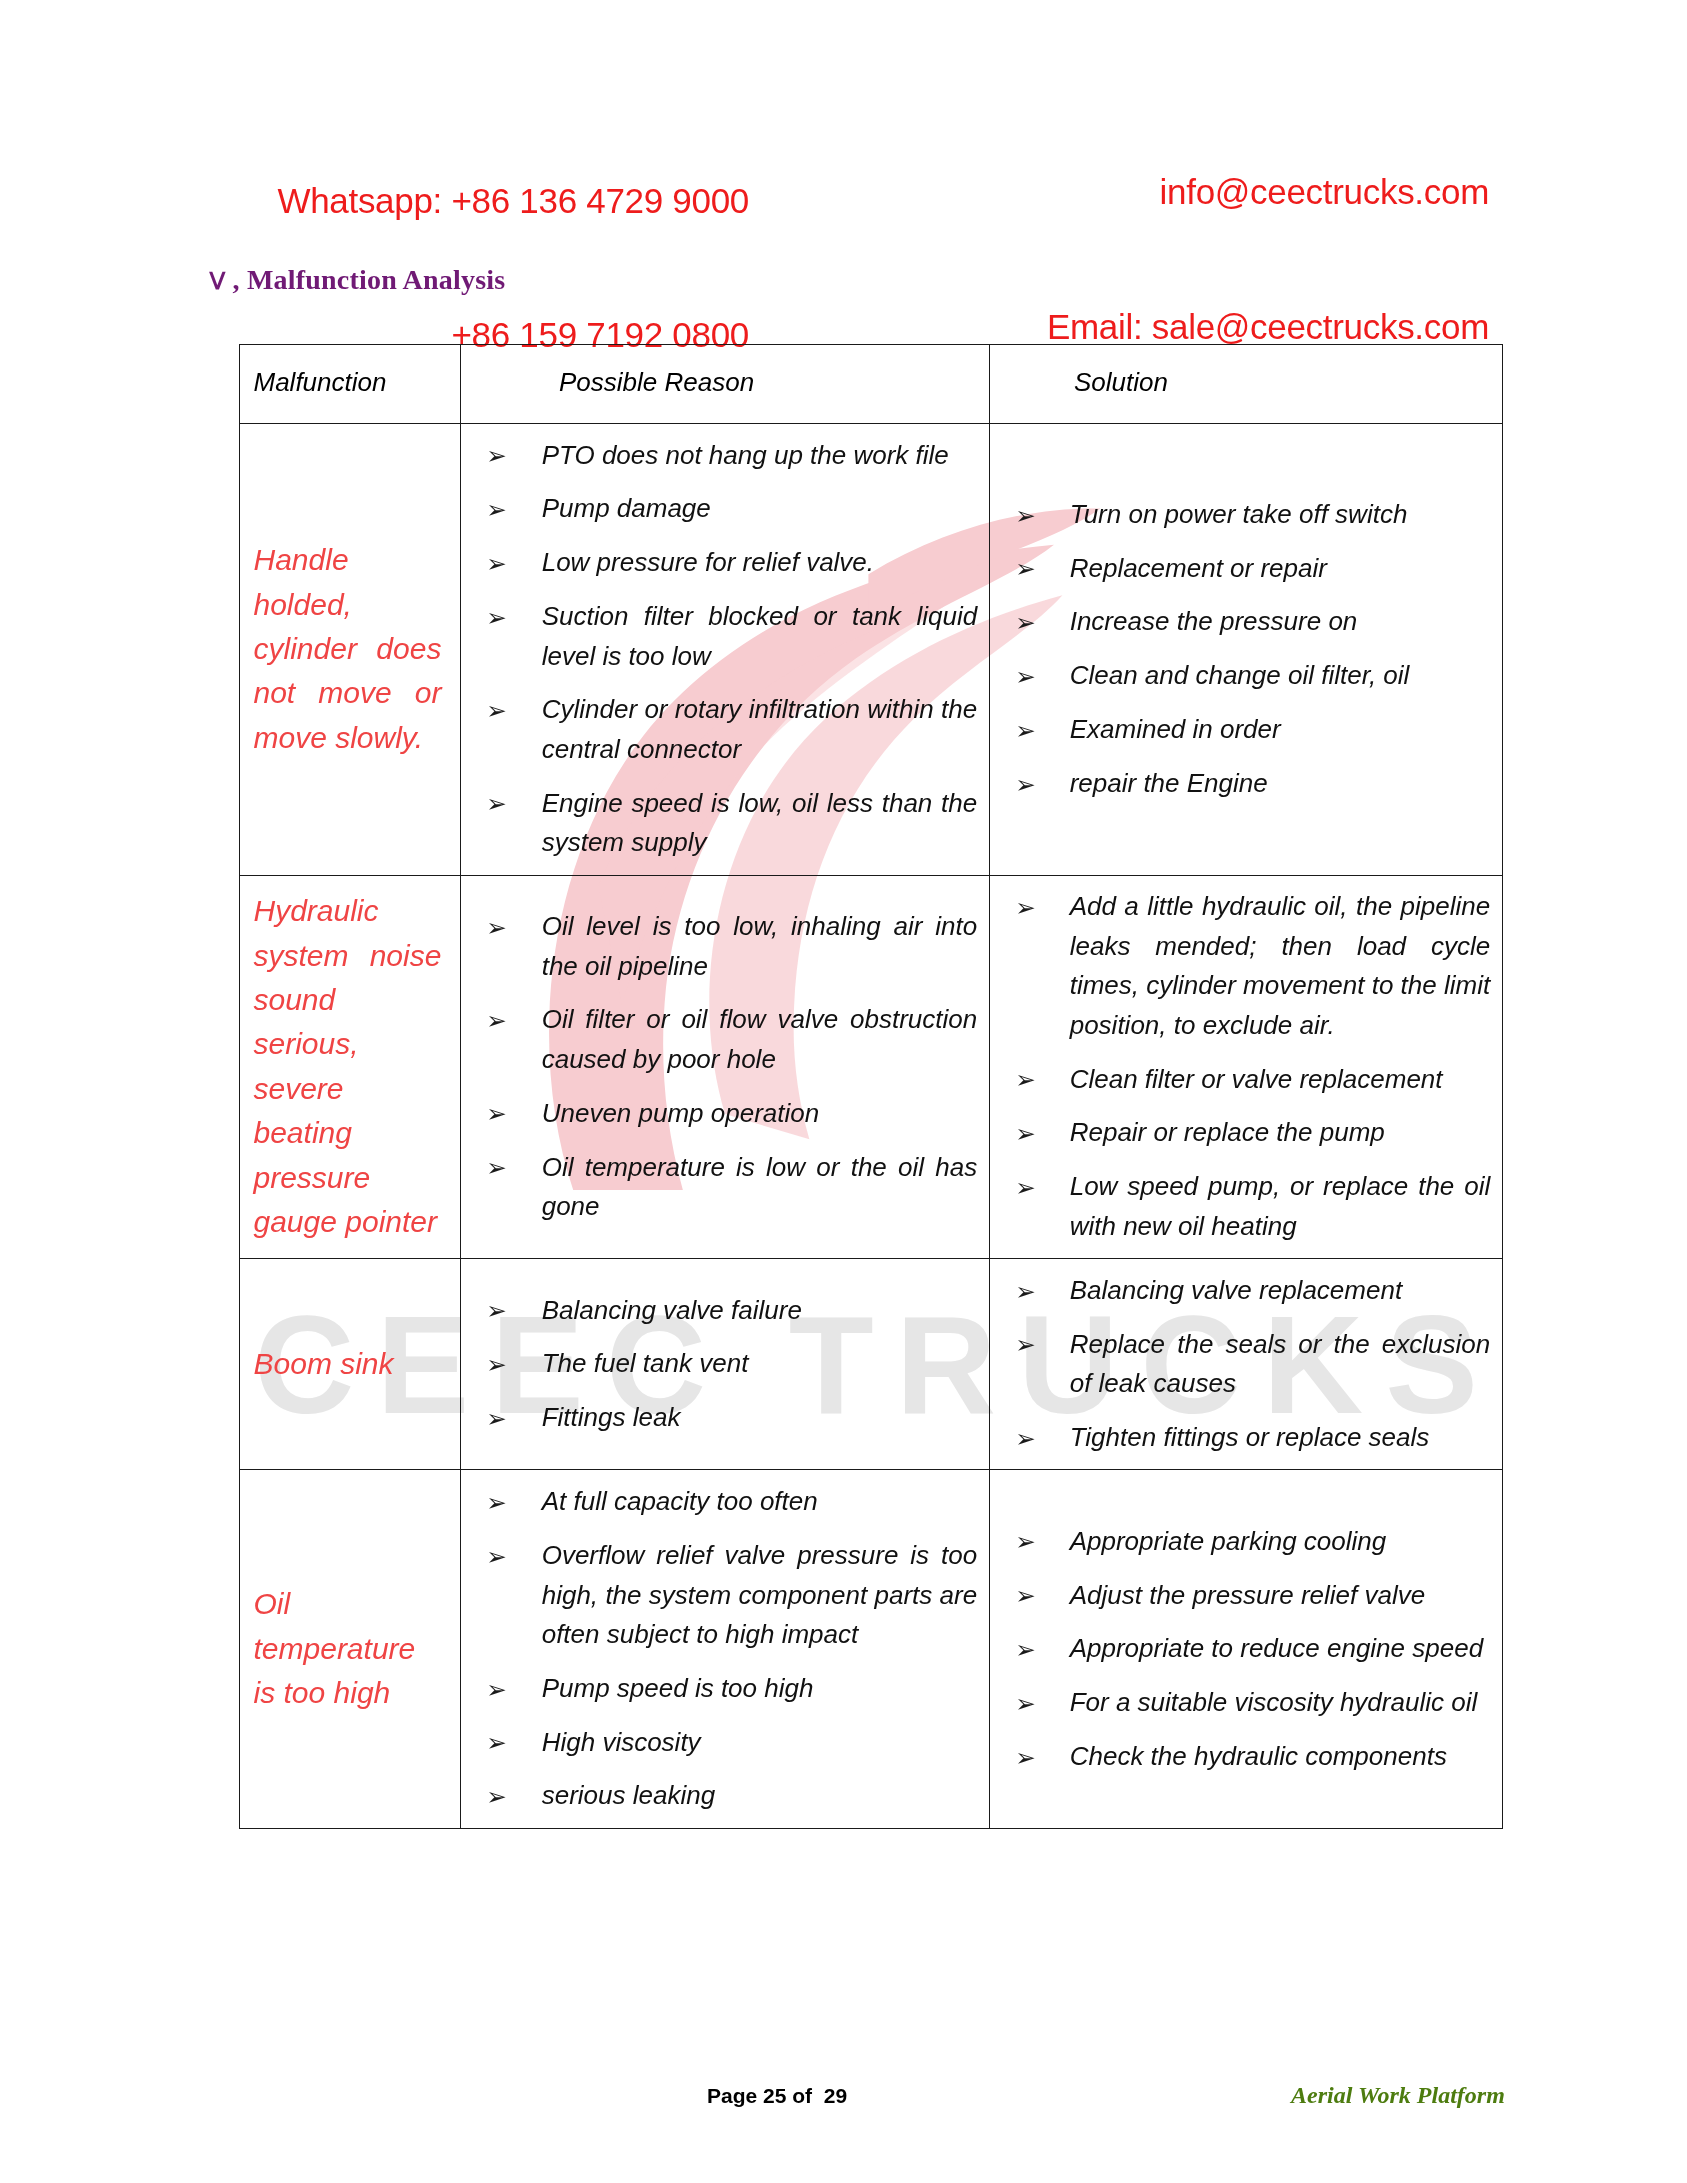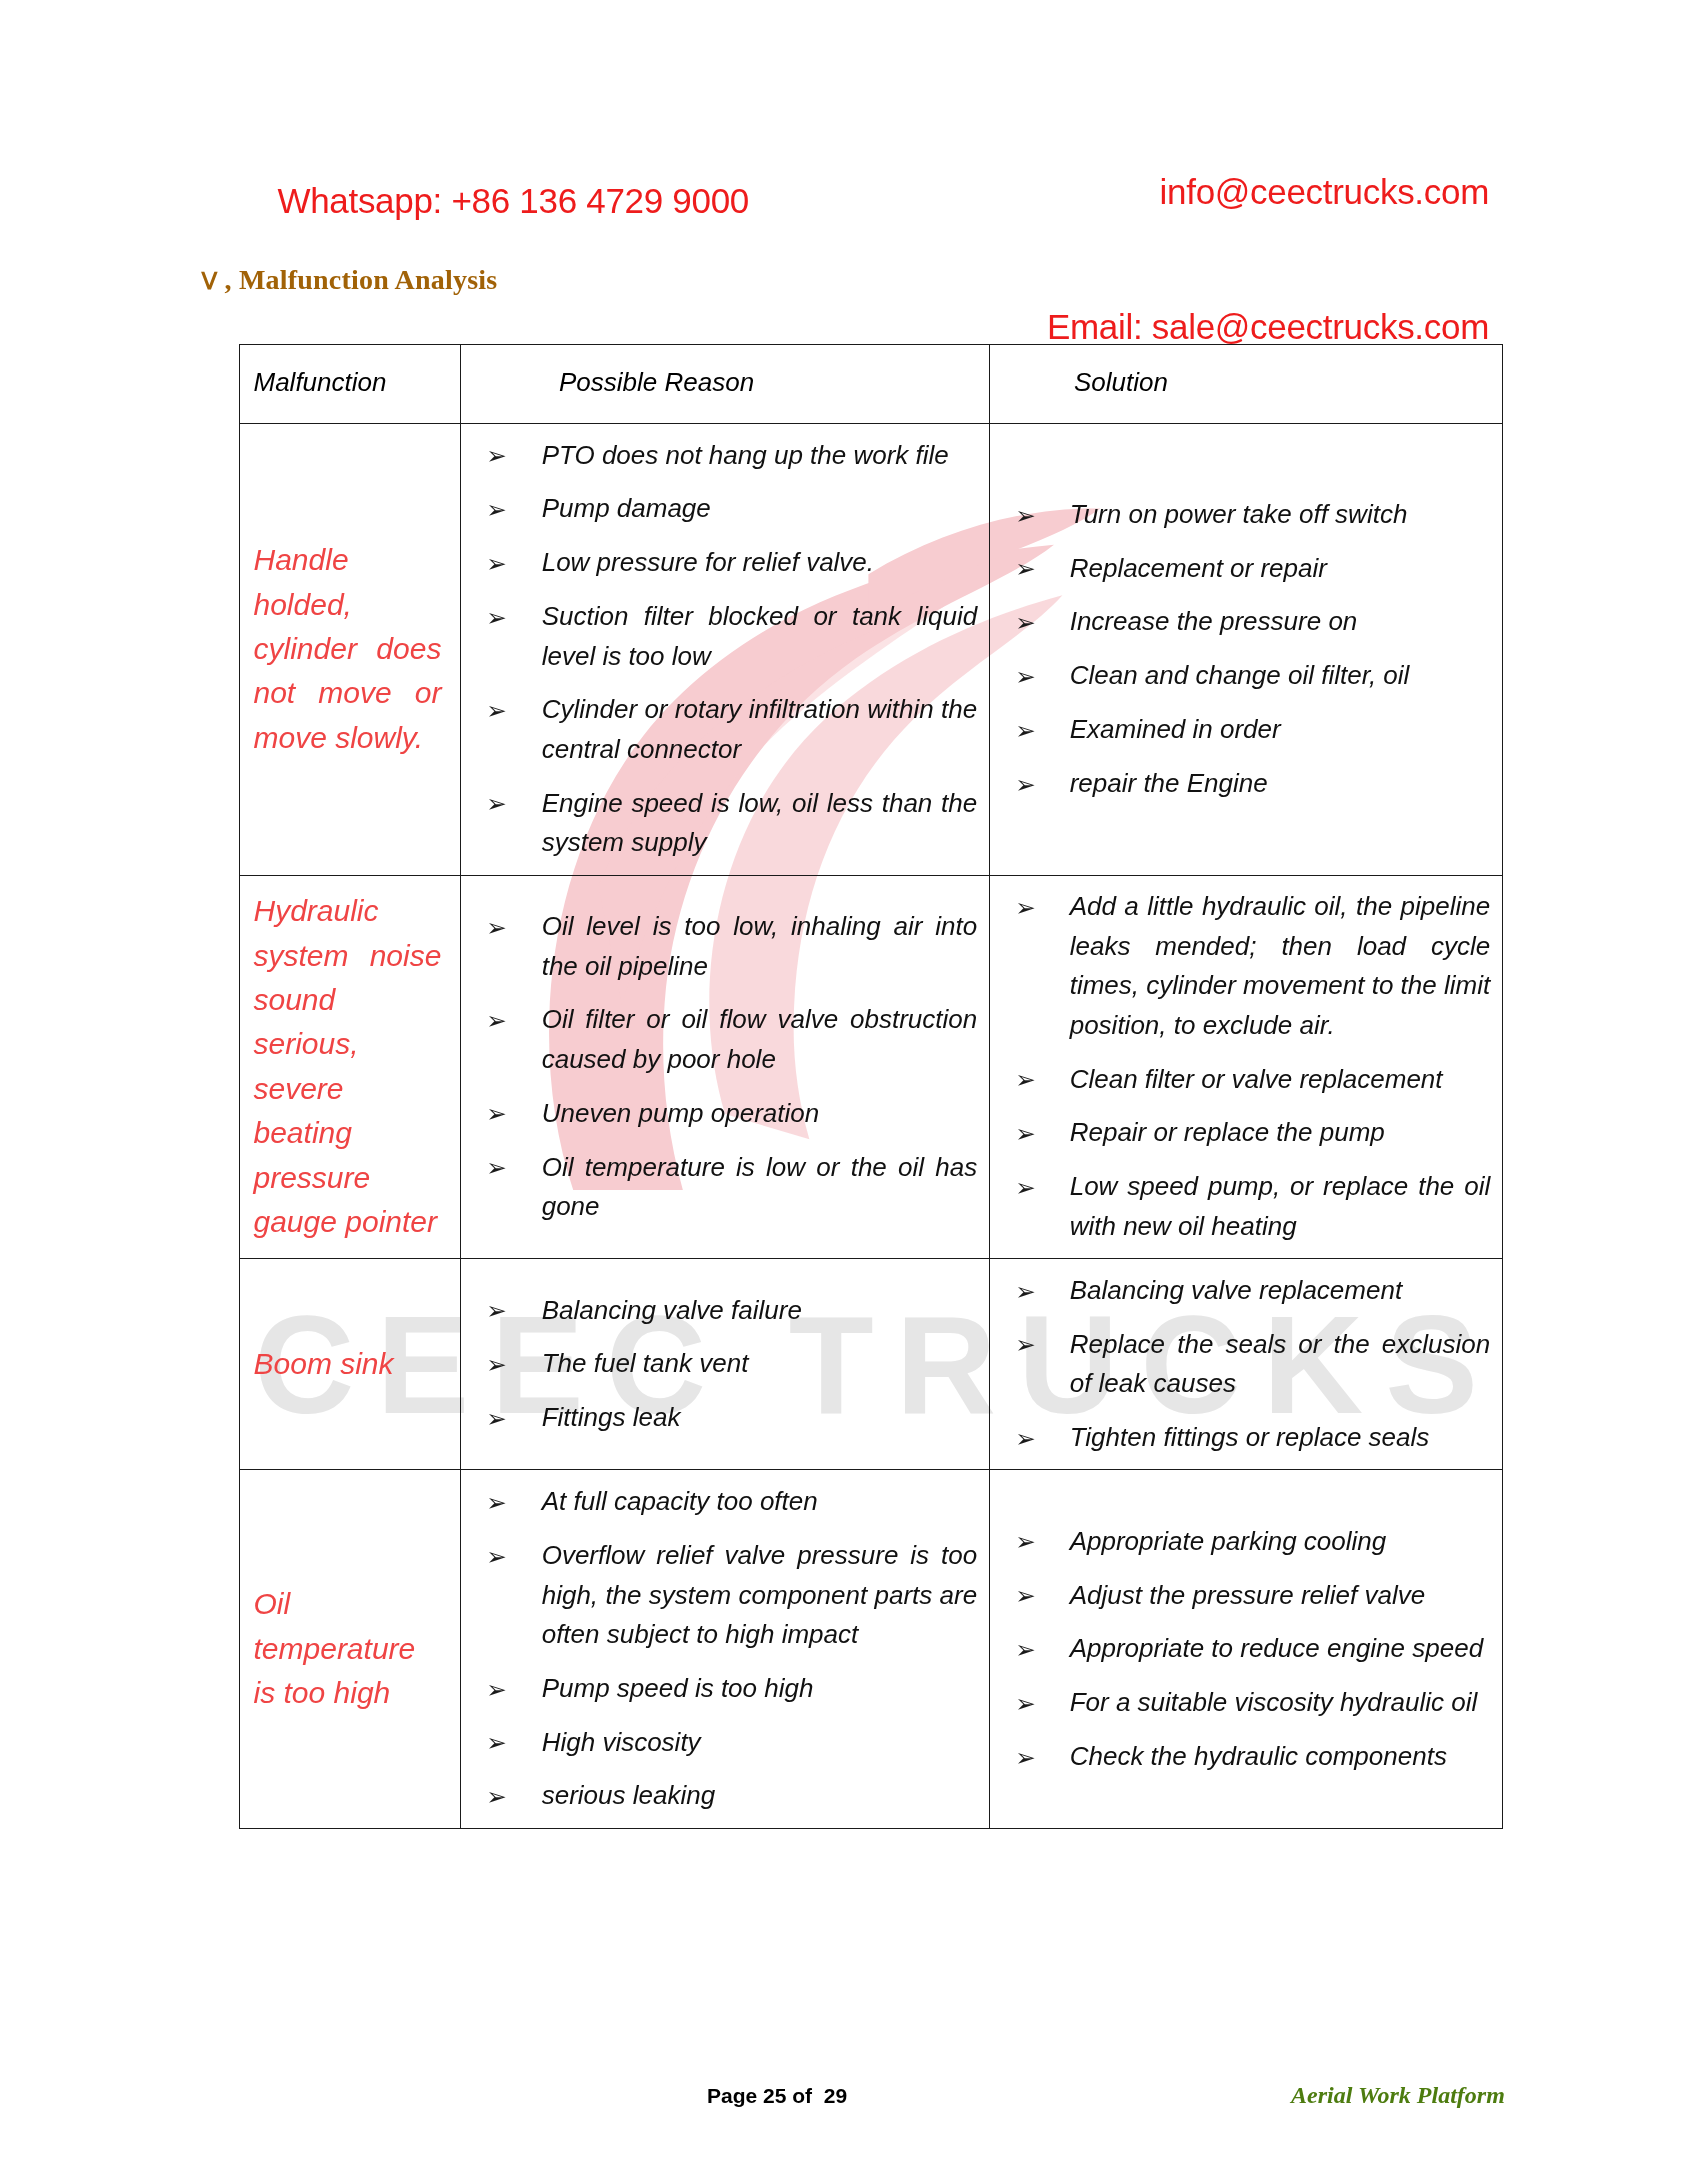--- a/index.html
+++ b/index.html
@@ -40,26 +40,26 @@
   .hdr-email {
     left: 898px;
     top: -8.4px;
     text-align: right;
     width: 591px;
   }
 
   
   .section-heading {
     position: absolute;
-    left: 187px;
+    left: 195px;
     top: 232px;
     font-family: "Liberation Serif", serif;
     font-weight: bold;
     font-size: 28px;
-    color: #a16207;
+    color: #701a75;
     letter-spacing: 0.2px;
     white-space: pre;
   }
   .section-heading .numeral {
     font-size: 23px;
   }
 
   
   .watermark {
     position: absolute;
@@ -218,20 +218,21 @@
       <path d="M150 600 C 220 430, 380 320, 560 268 C 470 330, 360 400, 290 500
                C 238 573, 198 660, 178 742 Z" opacity="0.55"></path>
     </g>
   </svg>
   <div class="wm-text">CEEC TRUCKS</div>
 </div>
 
 <div class="page-header">
   <div class="hdr-col hdr-whatsapp">
     <div>Whatsapp: +86 136 4729 9000</div>
+    <div>+86 159 7192 0800</div>
   </div>
   <div class="hdr-col hdr-email">
     <div>info@ceectrucks.com</div>
     <div>Email: sale@ceectrucks.com</div>
   </div>
 </div>
 
 <div class="section-heading">
   <span class="numeral">Ⅴ</span><span> , </span><span>Malfunction Analysis</span>
 </div>

